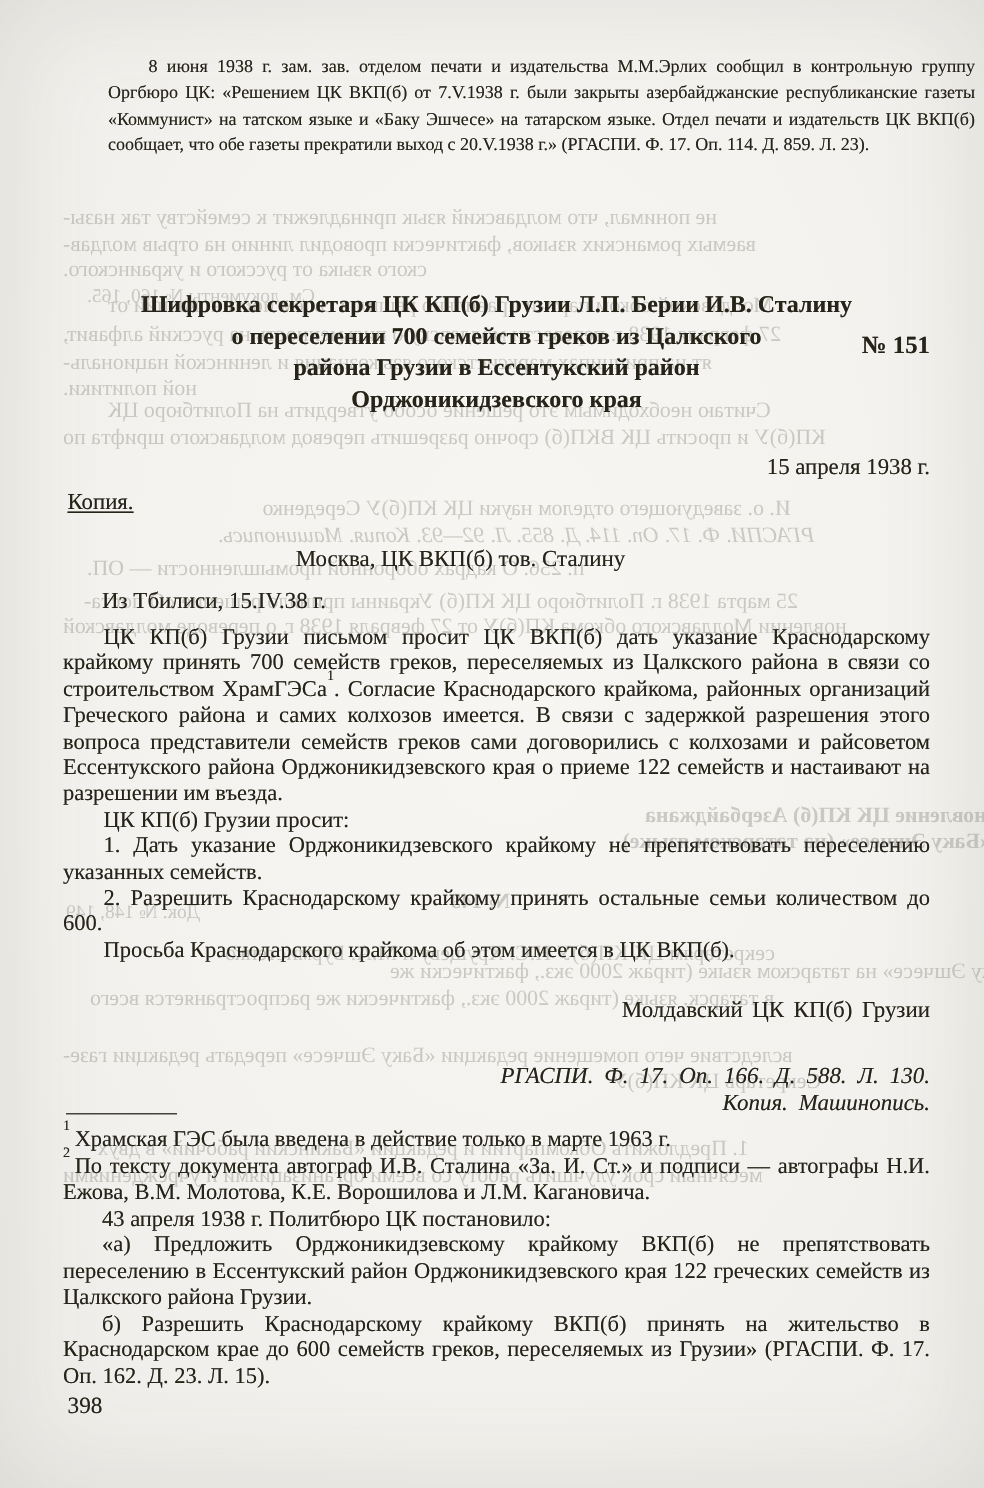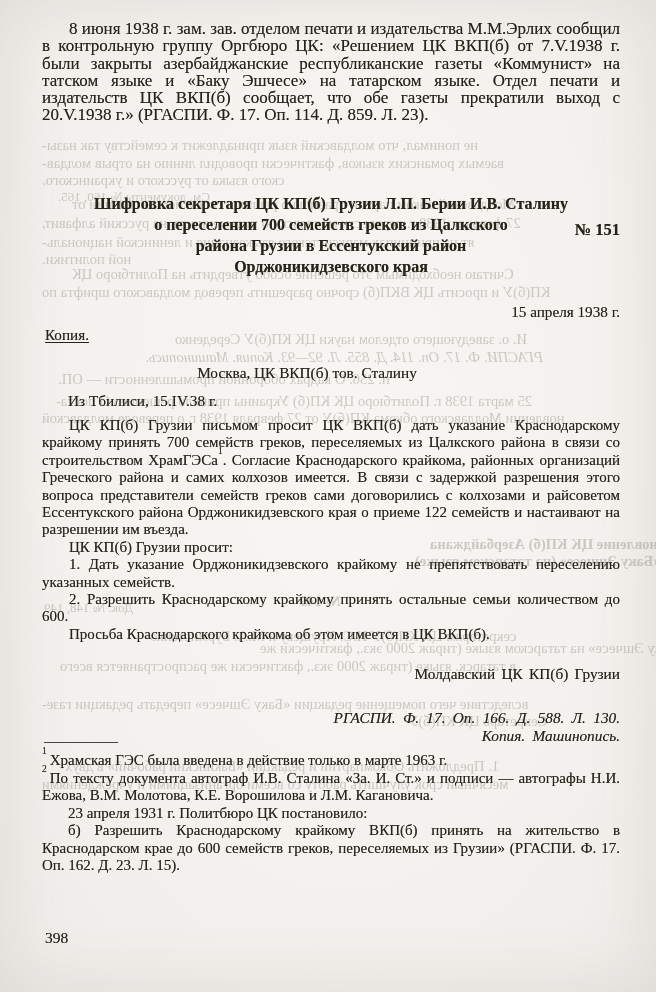--- a/index.html
+++ b/index.html
@@ -12,21 +12,21 @@
     overflow: hidden;
     background: radial-gradient(ellipse at 52% 42%, #f7f6f2 0%, #f3f2ee 55%, #edece8 100%);
     box-shadow: inset 0 0 70px rgba(110,105,90,.14);
     font-family: "Liberation Serif", "DejaVu Serif", serif;
     color: #262419;
     text-shadow: 0 0 .4px rgba(38,36,25,.55);
   }
   .abs { position: absolute; }
   .col { left: 42px; width: 578px; }
 
-  .top-para   { top: 20px;  font-size: 17px;   line-height: 17.3px; text-align: justify; text-indent: 27px; }
+  .top-para   { top: 36px;  font-size: 12px;   line-height: 17.3px; text-align: justify; text-indent: 27px; margin-left: 30px; }
   .doc-number { top: 188px; text-align: right; font-weight: 700; font-size: 16.5px; margin-top: 32px; }
   .doc-title  { top: 194px; text-align: center; font-weight: 700; font-size: 16px; line-height: 20.9px; }
   .date-line  { top: 303px; text-align: right; font-size: 15.2px; }
   .copy-label { top: 326px; left: 45px; font-size: 15.2px; text-decoration: underline; text-underline-offset: 2px; }
   .addressee  { top: 364px; text-align: center; font-size: 15.3px; transform: translateX(-24px); }
   .origin     { top: 392px; font-size: 15.3px; text-indent: 26px; }
   .body-text  { top: 417px; font-size: 15px; line-height: 17.4px; text-align: justify; }
   .body-text p { margin: 0; text-indent: 27px; }
   .sig        { top: 665px; text-align: right; font-size: 15.3px; line-height: 17.5px; word-spacing: 2.5px; }
   .archive    { top: 709px; text-align: right; font-style: italic; font-size: 15.3px; line-height: 17.5px; word-spacing: 3.5px; }
@@ -138,19 +138,20 @@
   <div class="abs col archive">
     <div>РГАСПИ. Ф. 17. Оп. 166. Д. 588. Л. 130.</div>
     <div>Копия. Машинопись.</div>
   </div>
 
   <div class="abs fn-rule"></div>
 
   <div class="abs col footnotes">
     <p><sup class="s fnm">1</sup><span>Храмская ГЭС была введена в действие только в марте 1963 г.</span></p>
     <p><sup class="s fnm">2</sup><span>По тексту документа автограф И.В. Сталина «За. И. Ст.» и подписи — автографы Н.И. Ежова, В.М. Молотова, К.Е. Ворошилова и Л.М. Кагановича.</span></p>
-    <p class="fni">23 апреля 1931 г. Политбюро ЦК постановило:</p>
+    <p class="fni">43 апреля 1938 г. Политбюро ЦК постановило:</p>
+    <p class="fni">«а) Предложить Орджоникидзевскому крайкому ВКП(б) не препятствовать переселению в Ессентукский район Орджоникидзевского края 122 греческих семейств из Цалкского района Грузии.</p>
     <p class="fni">б) Разрешить Краснодарскому крайкому ВКП(б) принять на жительство в Краснодарском крае до 600 семейств греков, переселяемых из Грузии» (РГАСПИ. Ф. 17. Оп. 162. Д. 23. Л. 15).</p>
   </div>
 
   <div class="abs pageno">398</div>
 
 </div>
 
 </body></html>

